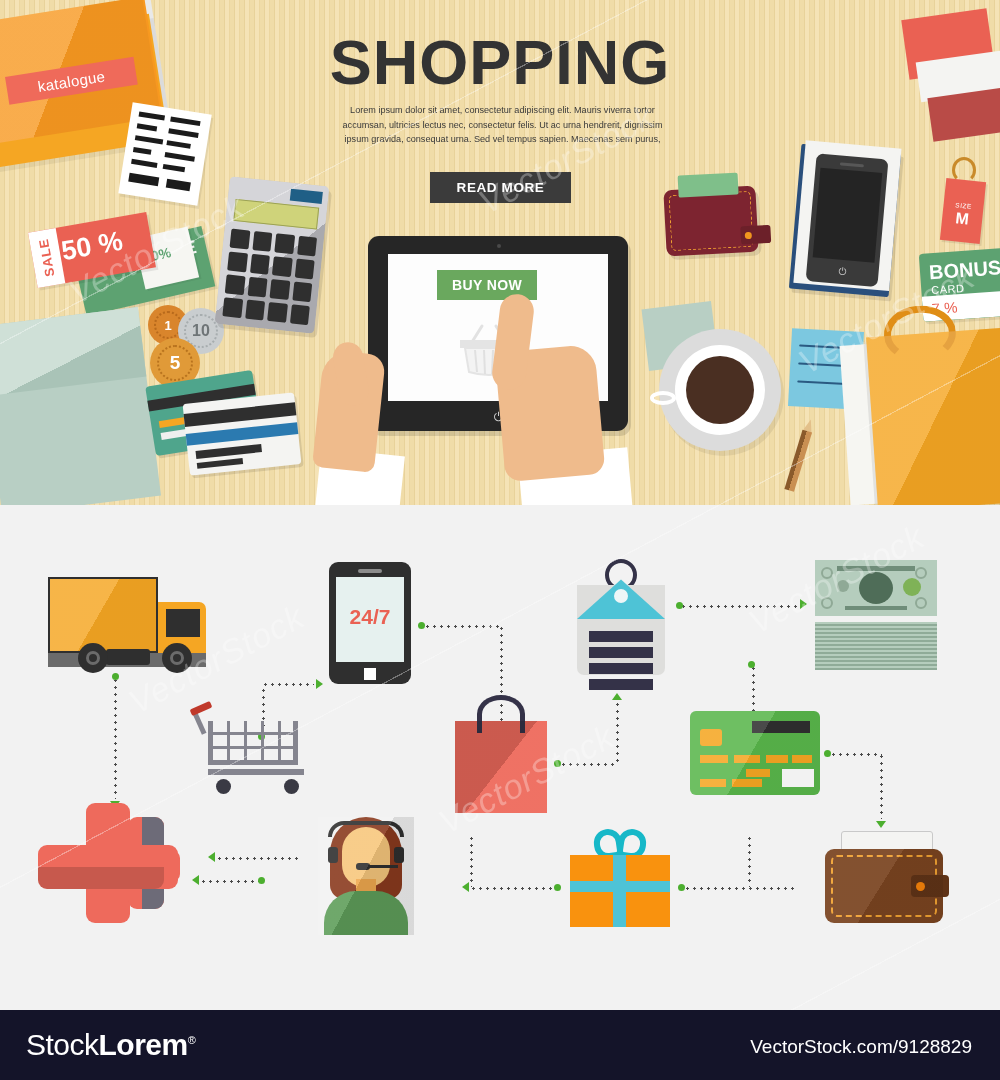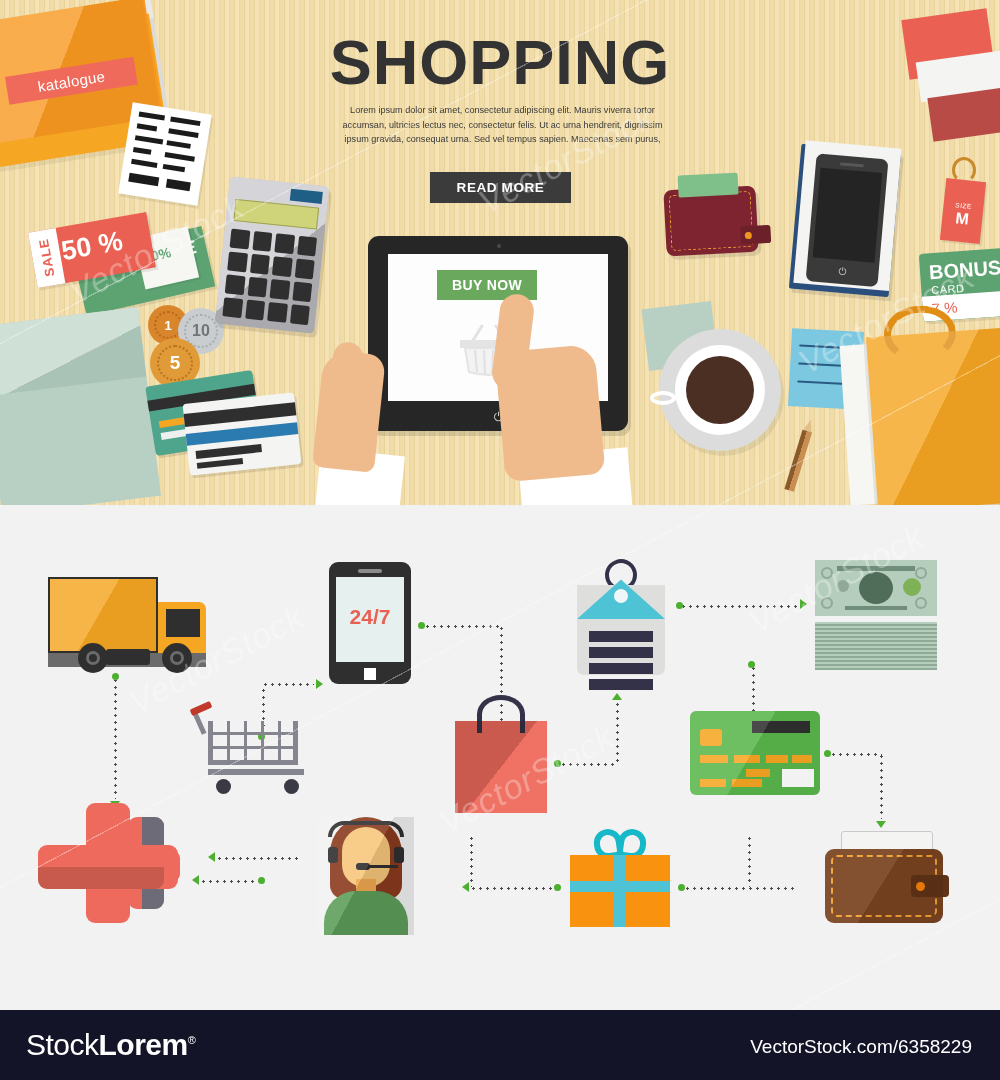--- a/index.html
+++ b/index.html
@@ -743,16 +743,16 @@
   <div class="wm-d"></div>
   <div class="wm" style="left:470px;top:140px;">VectorStock</div>
   <div class="wm" style="left:120px;top:640px;">VectorStock</div>
   <div class="wm" style="left:430px;top:760px;">VectorStock</div>
   <div class="wm" style="left:740px;top:560px;">VectorStock</div>
   <div class="wm" style="left:790px;top:300px;">VectorStock</div>
   <div class="wm" style="left:60px;top:230px;">VectorStock</div>
 
   <div class="footer">
     <div class="vs-logo"><span>Stock</span><b>Lorem</b><sup>®</sup></div>
-    <div class="vs-url">VectorStock.com/6358229</div>
+    <div class="vs-url">VectorStock.com/9128829</div>
   </div>
 
 </div>
 
 </body></html>

